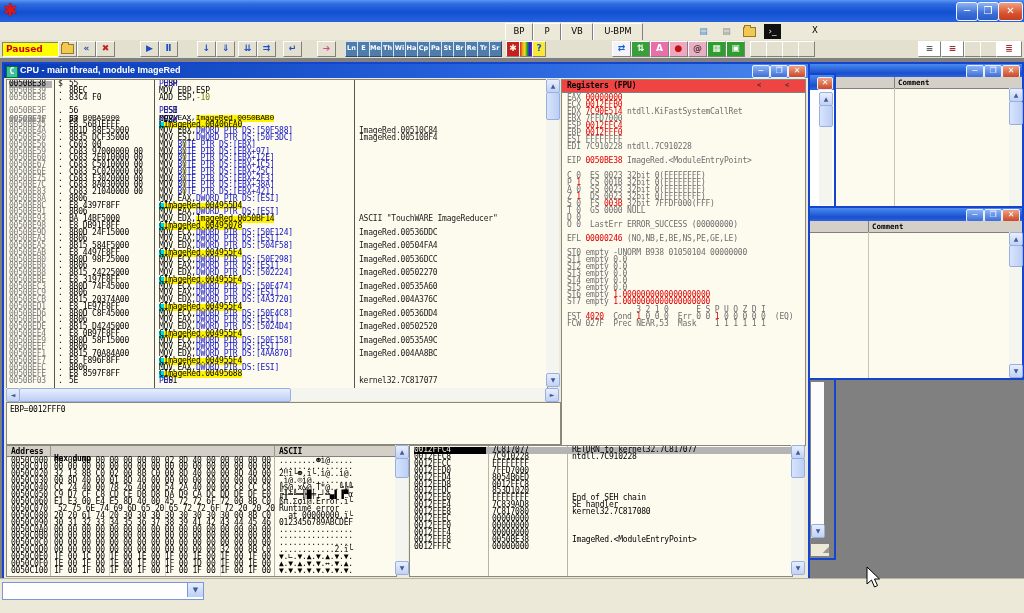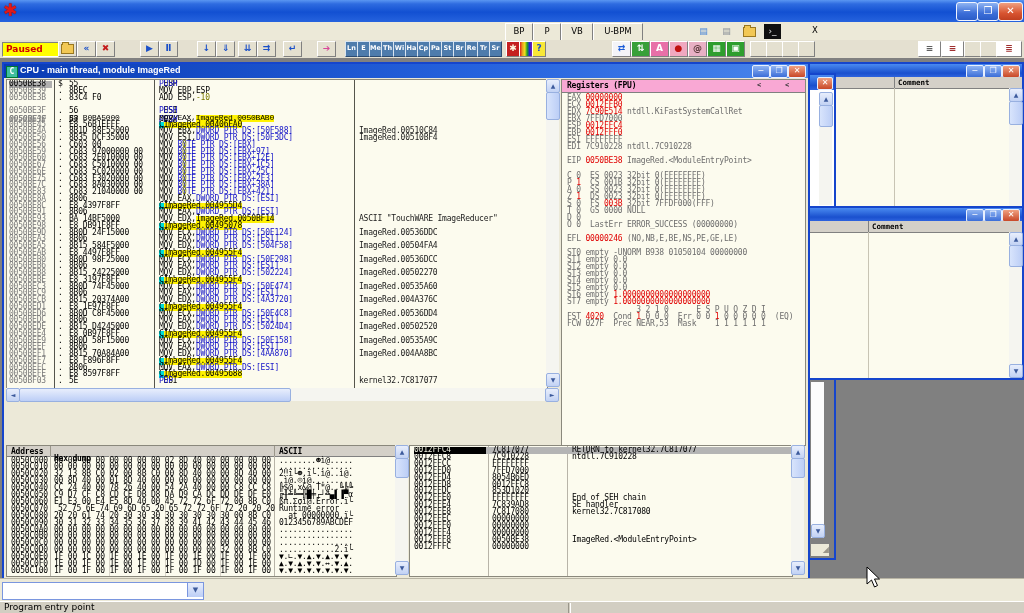--- a/index.html
+++ b/index.html
@@ -81,21 +81,21 @@
   .d-b{left:62px;}
   .d-i{left:152px;}
   .d-c{left:352px;color:#1A1A1A;}
   .vline{position:absolute;top:0;bottom:0;width:1px;background:#55554C;}
   .kb{color:#1414C8;}
   .ko{color:#7A7A00;}
   .cs{background:#00DCDC;}
   .ys{background:#FFF200;}
   
   #regs{left:557px;top:15px;width:243px;height:365px;overflow:hidden;}
-  #regs .hdr{position:absolute;left:0;right:0;top:0;height:11px;background:#f9a8d4;
+  #regs .hdr{position:absolute;left:0;right:0;top:0;height:11px;background:#ef4444;
     border-bottom:1px solid #808080;font:bold 8px "DejaVu Sans Mono",monospace;padding:1px 0 0 5px;}
   .regline{position:absolute;left:5px;white-space:pre;line-height:7px;height:7px;}
   .tg{color:#6E6E6E;} .tr{color:#E00000;}
   .regnav{position:absolute;top:1px;width:14px;height:9px;font:bold 7px "DejaVu Sans Mono",monospace;
     text-align:center;color:#333;}
   
   #infopane{left:2px;top:338px;width:553px;height:41px;}
   #infopane .txt{position:absolute;left:3px;top:2px;}
   
   #dump{left:2px;top:381px;width:389px;height:130px;overflow:hidden;}
@@ -603,20 +603,23 @@
           <div class="regline" style="top: 197.3px;"><span class="tg">ST4 empty 0.0</span></div>
           <div class="regline" style="top: 204.35px;"><span class="tg">ST5 empty 0.0</span></div>
           <div class="regline" style="top: 211.4px;"><span class="tg">ST6 empty </span><span class="tr">1.0000000000000000000</span></div>
           <div class="regline" style="top: 218.45px;"><span class="tg">ST7 empty </span><span class="tr">1.0000000000000000000</span></div>
           <div class="regline" style="top: 225.5px;"><span class="tg">               3 2 1 0      E S P U O Z D I</span></div>
           <div class="regline" style="top: 232.55px;"><span class="tg">FST </span><span class="tr">4020</span><span class="tg">  Cond </span><span class="tr">1</span><span class="tg"> 0 0 0  Err 0 0 </span><span class="tr">1</span><span class="tg"> 0 0 0 0 0  (EQ)</span></div>
           <div class="regline" style="top: 239.6px;"><span class="tg">FCW 027F  Prec NEAR,53  Mask    1 1 1 1 1 1</span></div>
         </div>
     </div>
 
+    <div class="abs pane mono" id="infopane">
+      <span class="txt">EBP=0012FFF0</span>
+    </div>
 
     <div class="abs pane mono" id="dump">
       <div class="hd">
         <span style="left:4px;">Address</span>
         <span style="left:47px;margin-top:7px;">Hex dump</span>
         <span style="left:272px;">ASCII</span>
         <span style="position:absolute;left:43px;top:0;bottom:0;width:1px;background:#9A968A;"></span>
         <span style="position:absolute;left:267px;top:0;bottom:0;width:1px;background:#9A968A;"></span>
       </div>
       <div class="vline" style="left:43px;top:10px;background:#B8B4A8;"></div>
@@ -798,21 +801,17 @@
     </div>
   </div>
 
   <div class="abs" id="cmdrow">
     <div class="abs" id="combo">
       <span class="mono" style="position:absolute;left:3px;top:3px;"></span>
       <div class="btn">▼</div>
     </div>
   </div>
 
-  <div class="abs" id="statusbar">
-    <span class="txt">Program entry point</span>
-    <span class="div"></span>
-  </div>
 
   <svg class="abs" id="cursor" width="16" height="24" viewBox="0 0 16 24">
     <polygon points="1,1 1,18 5.5,14 8.5,21 11.5,19.5 8.5,13 13.5,13" fill="#FFFFFF" stroke="#000000" stroke-width="1"></polygon>
   </svg>
 </div>
 
 </body></html>

